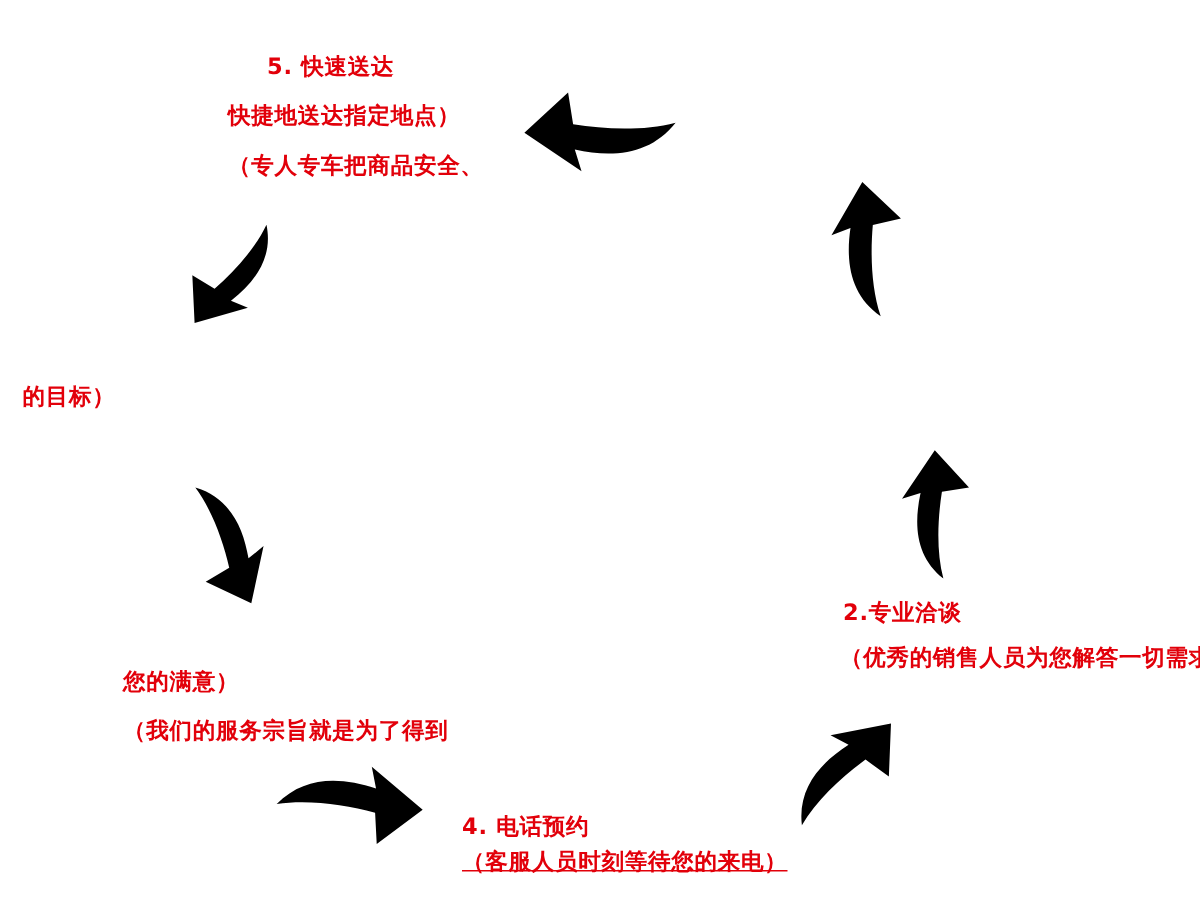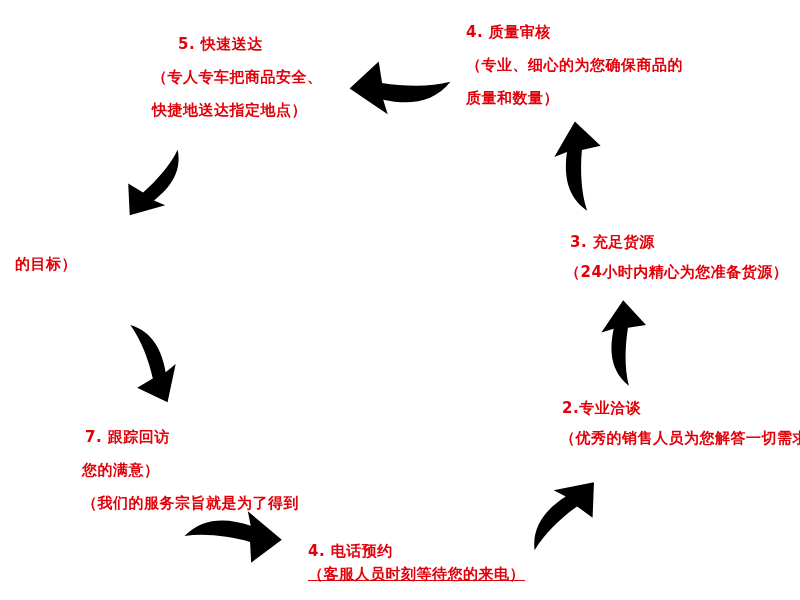--- a/index.html
+++ b/index.html
@@ -45,47 +45,37 @@
 <div id="stage">
 
   <svg width="0" height="0" style="position:absolute">
     <defs>
       <path id="block-arrow" d="M24 1 L1 35 L14 31 C9 54 11 76 30 91 C25 72 26 49 29 30 L48 27 Z"></path>
     </defs>
   </svg>
 
   <div class="step gap-lg indent-26" style="left:152px; top:36px;">
     <div class="step-title">5. 快速送达</div>
+    <div class="step-line">快捷地送达指定地点）</div>
     <div class="step-line">（专人专车把商品安全、</div>
-    <div class="step-line">快捷地送达指定地点）</div>
   </div>
 
-  <div class="step gap-lg" style="left:466px; top:24px;">
-    <div class="step-title">4. 质量审核</div>
-    <div class="step-line">（专业、细心的为您确保商品的</div>
-    <div class="step-line">质量和数量）</div>
-  </div>
 
-  <div class="step gap-md indent-5" style="left:565px; top:234px;">
-    <div class="step-title">3. 充足货源</div>
-    <div class="step-line">（24小时内精心为您准备货源）</div>
-  </div>
 
   <div class="step gap-md indent-2" style="left:560px; top:400px;">
     <div class="step-title">2.专业洽谈</div>
     <div class="step-line">（优秀的销售人员为您解答一切需求）</div>
   </div>
 
   <div class="step gap-sm" style="left:308px; top:543px;">
     <div class="step-title">4. 电话预约</div>
     <div class="step-line">（客服人员时刻等待您的来电）</div>
   </div>
 
   <div class="step gap-lg indent-3" style="left:82px; top:429px;">
-    <div class="step-title">7. 跟踪回访</div>
     <div class="step-line">您的满意）</div>
     <div class="step-line">（我们的服务宗旨就是为了得到</div>
   </div>
 
   <div class="step gap-lg indent-3" style="left:15px; top:239px;">
     <div class="step-line">的目标）</div>
   </div>
 
   <div class="arrow" style="left:372px; top:38px;">
     <svg viewBox="0 0 56 92" class="rot-n90">

